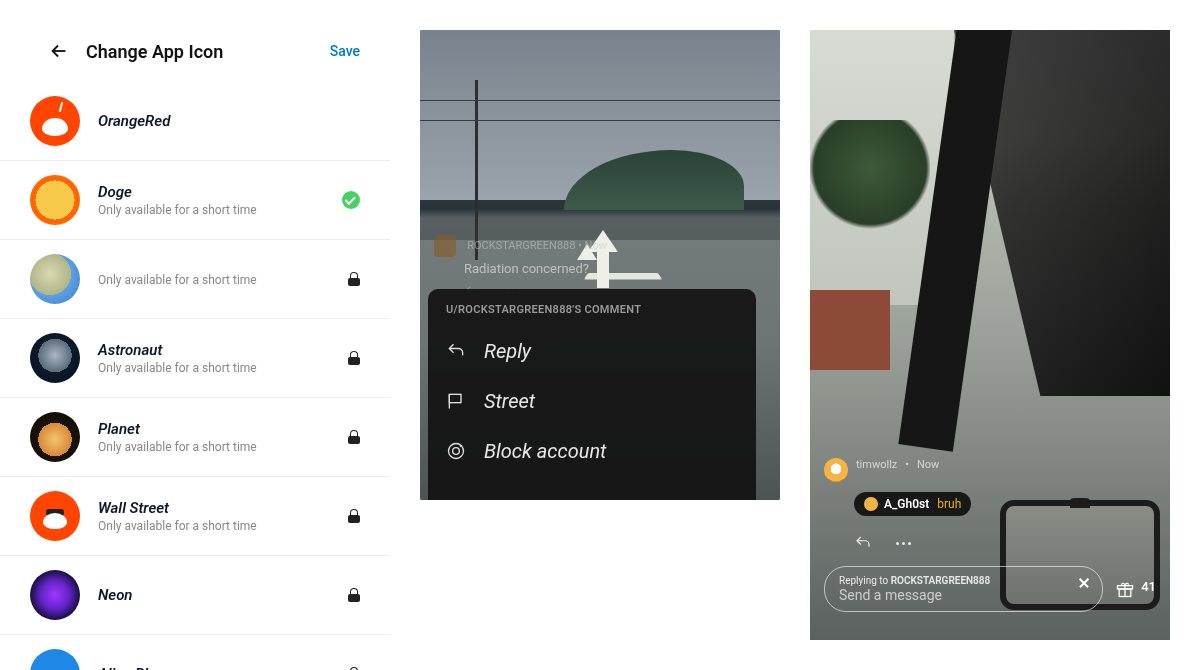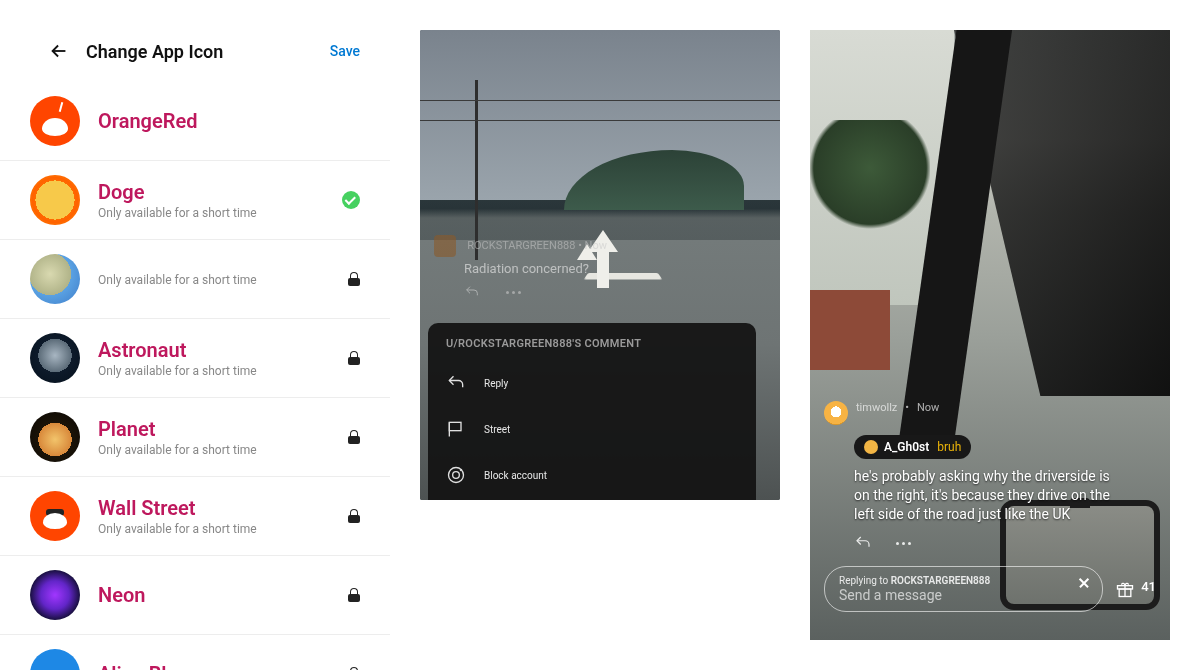--- a/index.html
+++ b/index.html
@@ -57,23 +57,24 @@
     border-radius: 50%;
     flex-shrink: 0;
     display: flex;
     align-items: center;
     justify-content: center;
     overflow: hidden;
     position: relative;
   }
   .icon-text { flex: 1; }
   .icon-name {
-    font-size: 20px;
+    font-size: 15px;
     font-weight: 600;
-    color: #be185d;
+    color: #0f172a;
+    font-style: italic;
   }
   .icon-sub {
     font-size: 12px;
     color: #888;
     margin-top: 2px;
   }
   .check-badge {
     width: 18px; height: 18px;
     background: #46d160;
     border-radius: 50%;
@@ -167,36 +168,37 @@
   .comment-float .actions{margin-top:8px;margin-left:30px;display:flex;gap:26px;opacity:0.55;}
   .comment-float .actions svg{width:16px;height:16px;stroke:#e0e0e0;fill:none;stroke-width:1.5;}
   .dots2{display:flex;gap:3px;align-items:center;}
   .dots2 span{width:3px;height:3px;border-radius:50%;background:#d0d0d0;}
 
   .sheet {
     position: absolute;
     left: 8px; right: 24px; bottom: 0;
     background: rgba(20,20,20,0.95);
     border-radius: 10px 10px 0 0;
-    padding-bottom: 2px;
+    padding-bottom: 24px;
   }
   .sheet-header {
     color: #9a9a9a;
     font-size: 11px;
     font-weight: 600;
     letter-spacing: 0.3px;
     padding: 14px 18px 10px 18px;
   }
   .sheet-row {
     display: flex;
     align-items: center;
     gap: 18px;
     padding: 13px 18px;
     color: #e7e7e7;
-    font-size: 10px;
+    font-size: 20px;
+    font-style: italic;
   }
   .sheet-row svg { width: 20px; height: 20px; stroke: #e0e0e0; fill: none; stroke-width: 1.6; }
 
   
   .panel-reply {
     width: 360px;
     height: 610px;
     margin-top: 30px;
     margin-left: 0;
     position: relative;
@@ -453,21 +455,20 @@
       <span>•</span>
       <span>Now</span>
     </div>
 
     <div class="pill-badge">
       <span class="dot"></span>
       <span class="u">A_Gh0st</span>
       <span class="txt">bruh</span>
     </div>
 
-    <div class="reply-text">he's probably asking why the driverside is on the right, it's because they drive on the left side of the road just like the UK</div>
 
     <div class="reply-actions">
       <svg viewBox="0 0 24 24">
           <path d="M9 14l-5-5 5-5"></path>
           <path d="M4 9h11a5 5 0 015 5v3"></path>
         </svg>
       <div class="dots3">
           <span></span>
           <span></span>
           <span></span>

